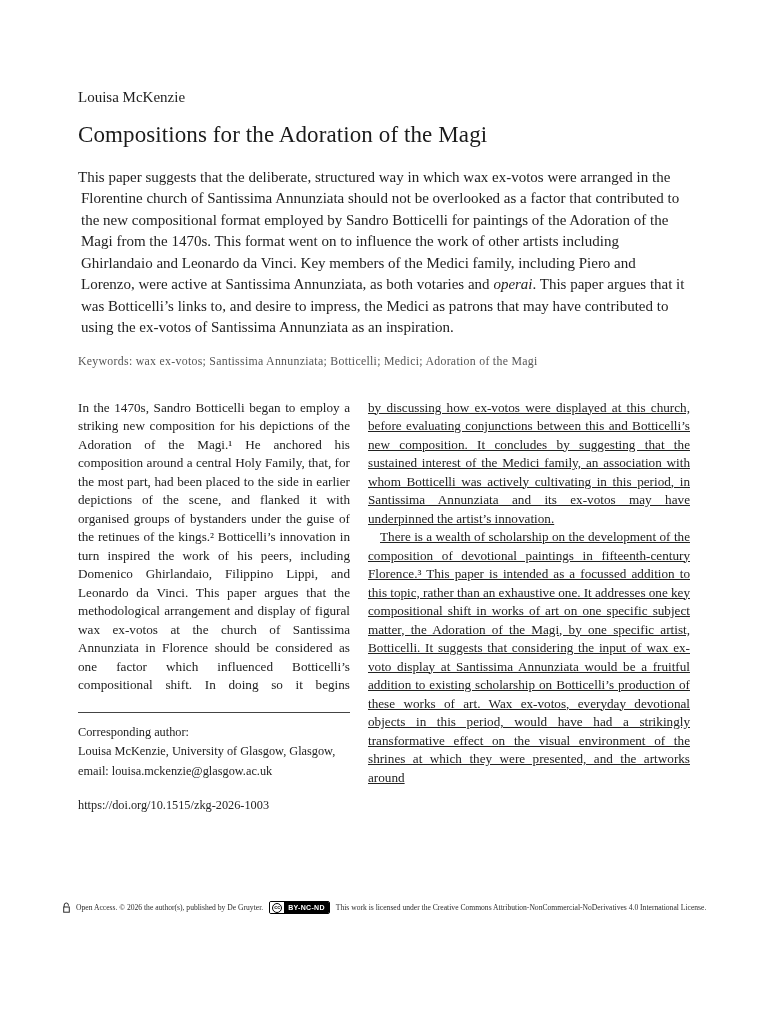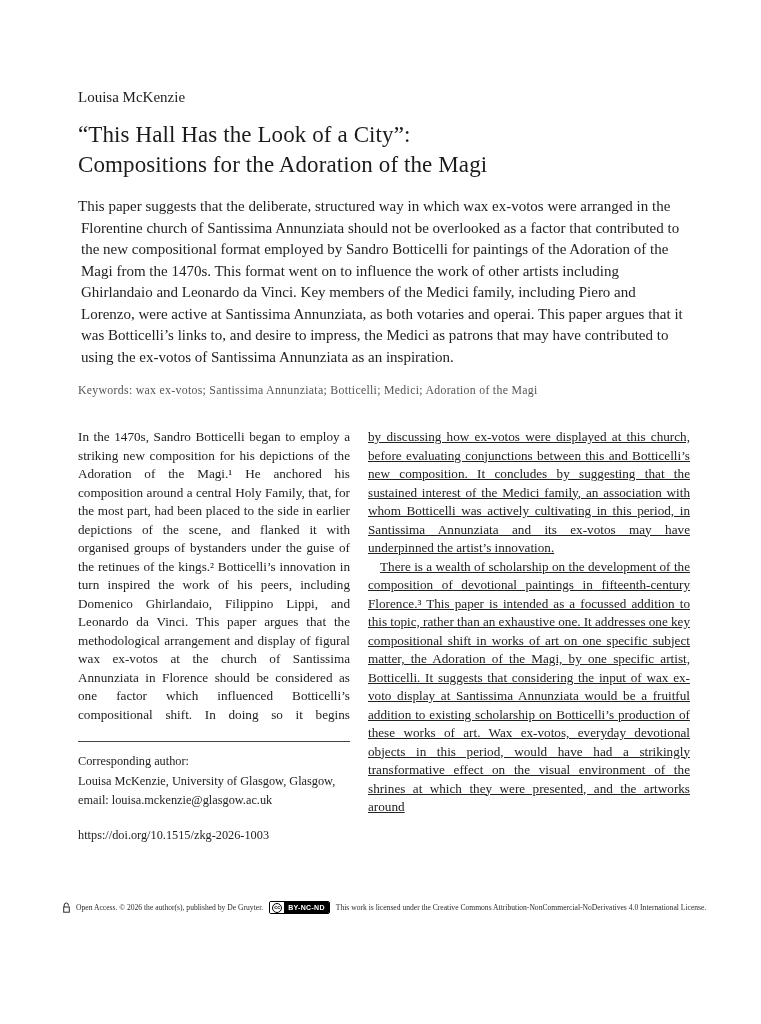--- a/index.html
+++ b/index.html
@@ -29,21 +29,21 @@
   }
   .abstract {
     margin-top: 17px;
     font-size: 15px;
     line-height: 21.5px;
     color: #222222;
     text-align: left;
     padding-left: 3px;
     text-indent: -3px;
   }
-  .abstract .italic { }
+  .abstract .italic { font-style: italic; }
   .keywords-line {
     margin-top: 11px;
     font-size: 11.8px;
     line-height: 15px;
     color: #555555;
     letter-spacing: 0.3px;
   }
   .columns {
     margin-top: 30px;
     display: flex;
@@ -132,21 +132,20 @@
   }
 </style>
 </head>
 <body>
 
 <div class="content">
 
   <div class="author-byline">Louisa McKenzie</div>
 
   <h1 class="page-title">
-    <div>“This Hall Has the Look of a City”:</div>
     <div>Compositions for the Adoration of the Magi</div>
   </h1>
 
   <p class="abstract"><span>This paper suggests that the deliberate, structured way in which wax ex-votos were arranged in the Florentine church of Santissima Annunziata should not be overlooked as a factor that contributed to the new compositional format employed by Sandro Botticelli for paintings of the Adoration of the Magi from the 1470s. This format went on to influence the work of other artists including Ghirlandaio and Leonardo da Vinci. Key members of the Medici family, including Piero and Lorenzo, were active at Santissima Annunziata, as both votaries and </span><span class="italic">operai</span><span>. This paper argues that it was Botticelli’s links to, and desire to impress, the Medici as patrons that may have contributed to using the ex-votos of Santissima Annunziata as an inspiration.</span></p>
 
   <div class="keywords-line">Keywords: wax ex-votos; Santissima Annunziata; Botticelli; Medici; Adoration of the Magi</div>
 
   <div class="columns">
 
     <div class="col-left">

